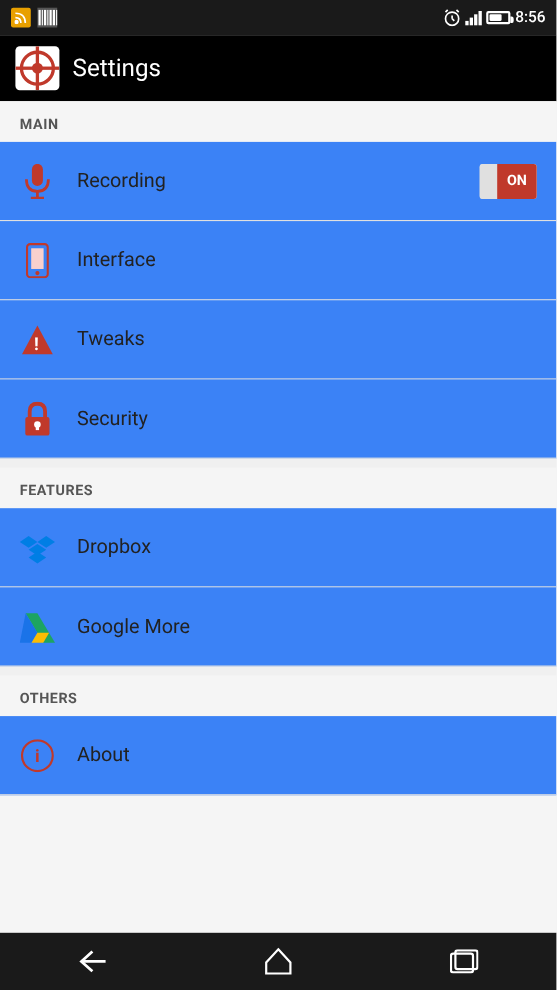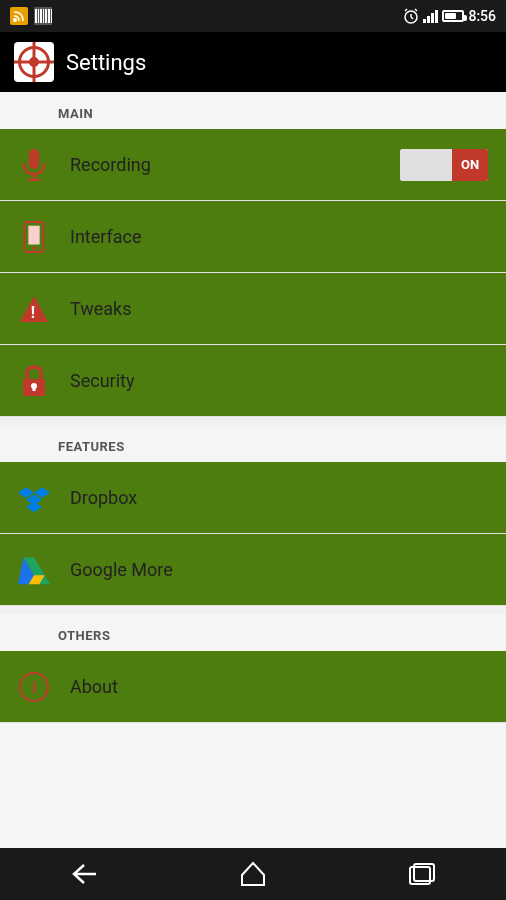--- a/index.html
+++ b/index.html
@@ -123,48 +123,47 @@
       overflow-y: auto;
     }
 
     
     .section-header {
       padding: 14px 18px 8px;
       font-size: 13px;
       font-weight: 700;
       color: #555;
       letter-spacing: 0.5px;
-      margin-left: 40px;
     }
 
     
     .menu-item {
       display: flex;
       align-items: center;
       padding: 0 18px;
       height: 72px;
-      background: #4d7c0f;
+      background: #3b82f6;
       border-bottom: 1px solid #e0e0e0;
       cursor: pointer;
       gap: 20px;
     }
     .menu-item-icon {
       width: 32px;
       display: flex; align-items: center; justify-content: center;
       flex-shrink: 0;
     }
     .menu-item-label {
       font-size: 18px;
       color: #222;
       flex: 1;
     }
 
     
     .toggle-switch {
-      width: 88px; height: 32px;
+      width: 52px; height: 32px;
       border-radius: 3px;
       background: #e0e0e0;
       display: flex; align-items: center;
       position: relative;
       overflow: hidden;
       flex-shrink: 0;
     }
     .toggle-on {
       position: absolute;
       right: 0;

